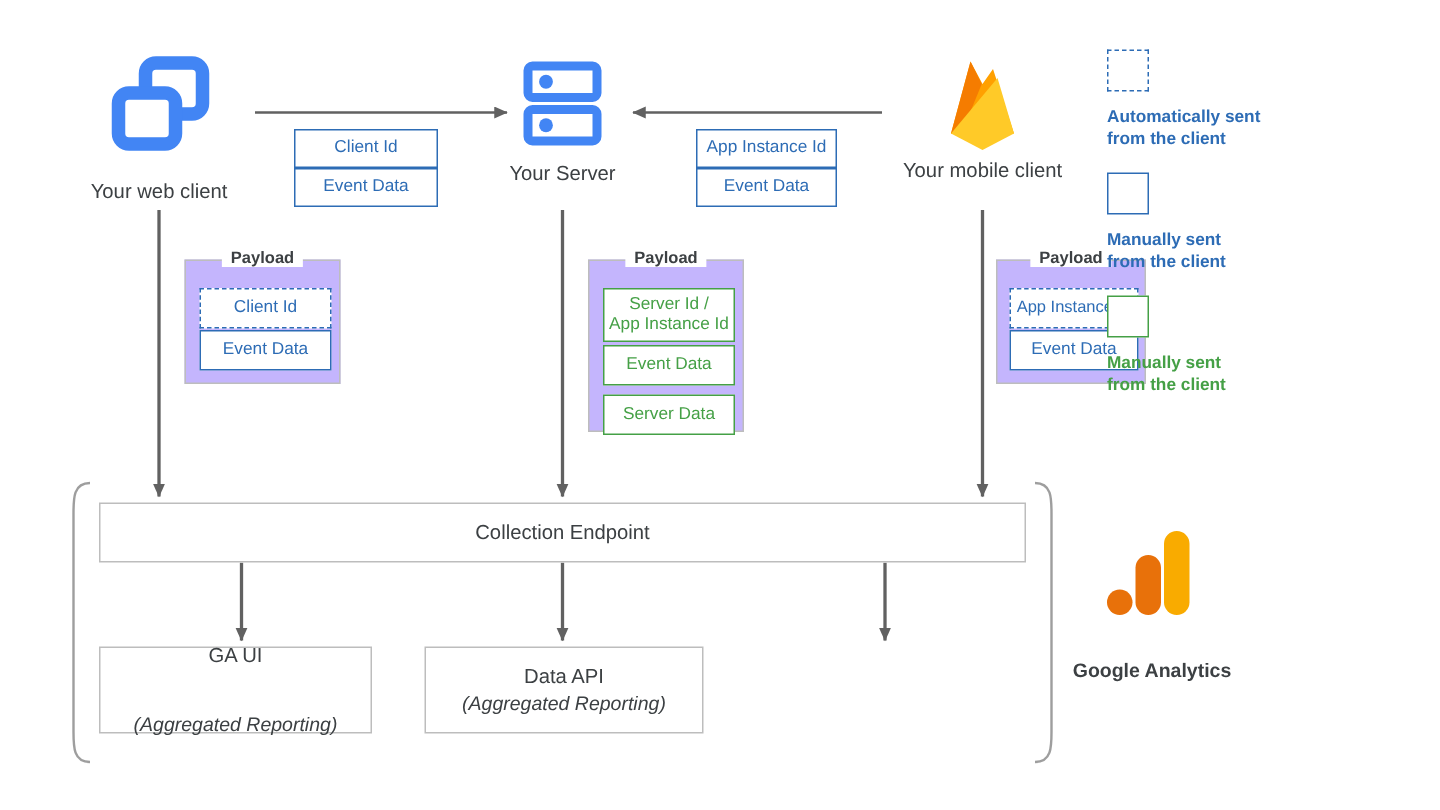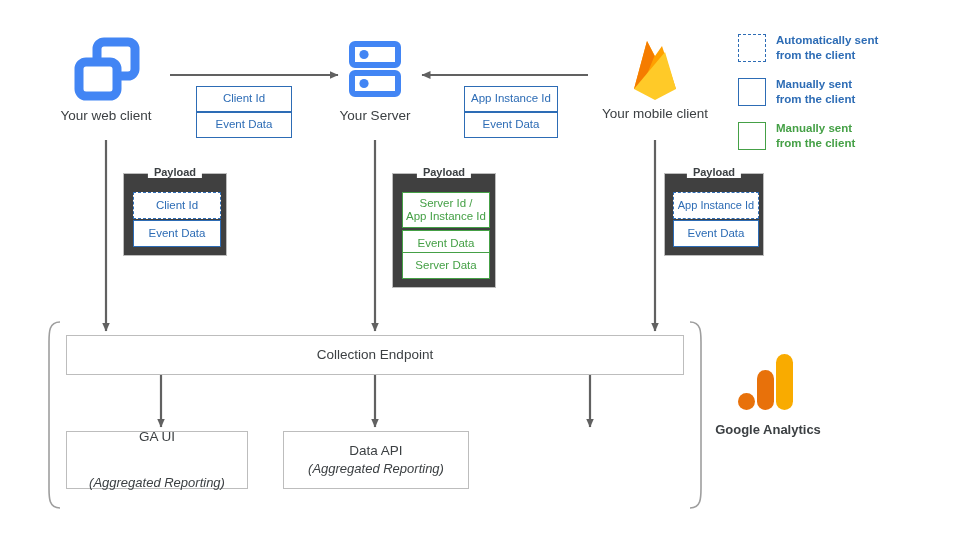--- a/index.html
+++ b/index.html
@@ -19,38 +19,38 @@
   .chip{
     border:1.5px solid #2d6cb5;color:#2d6cb5;background:#fff;
     font-size:11.5px;text-align:right;display:flex;align-items:center;
     justify-content:center;line-height:1.15;
   }
   .chip.dashed{border-style:dashed;}
   .chip.green{border-color:#45a046;color:#45a046;}
 
   
   .payload{
-    border:1px solid #bdbdbd;background:#404040;
+    border:1px solid #bdbdbd;background:#c4b5fd;
   }
   .payload-legend{
     position:absolute;top:-8px;left:50%;transform:translateX(-50%);
     background:#fff;padding:0 6px;font-size:11px;font-weight:bold;color:#3c4043;
     white-space:nowrap;
   }
 
   
   .infra-box{
     border:1px solid #bdbdbd;background:#fff;display:flex;flex-direction:column;
     align-items:center;justify-content:center;text-align:center;
     font-size:13.5px;color:#3c4043;line-height:1.35;
   }
   .infra-box .sub{font-style:italic;font-size:13px;}
 
   
-  .legend-row{display:flex;align-items:center;gap:10px;}
+  .legend-row{display:flex;align-items:flex-start;gap:10px;flex-direction:column;}
   .legend-swatch{width:26px;height:26px;border:1.5px solid #2d6cb5;background:#fff;flex:0 0 auto;}
   .legend-swatch.dashed{border-style:dashed;}
   .legend-swatch.green{border-color:#45a046;}
   .legend-text{font-size:11.5px;line-height:1.3;color:#2d6cb5;font-weight:bold;white-space:nowrap;}
   .legend-text.green{color:#45a046;}
 
   .ga-caption{
     font-size:13px;color:#3c4043;text-align:center;line-height:1.35;font-weight:bold;
   }
   svg{display:block;overflow:visible;}
@@ -90,21 +90,21 @@
     <path d="M690,322 C701,322 701,332 701,342 L701,488 C701,498 701,508 690,508" fill="none" stroke="#9e9e9e" stroke-width="1.6"></path>
   </svg>
 
   <div class="abs" style="left:40px;top:36px;width:132px;">
     <div style="display:flex;justify-content:center;">
       <svg width="66" height="66" viewBox="0 0 66 66">
         <rect x="24" y="6" width="38" height="34" rx="7" ry="7" fill="none" stroke="#4285f4" stroke-width="9"></rect>
         <rect x="6" y="26" width="38" height="34" rx="7" ry="7" fill="#ffffff" stroke="#4285f4" stroke-width="9"></rect>
       </svg>
     </div>
-    <div class="node-label" style="margin-top:6px;">Your web client</div>
+    <div class="node-label" style="margin-top:18px;">Your web client</div>
   </div>
 
   <div class="abs" style="left:584px;top:34px;width:142px;">
     <div style="display:flex;justify-content:center;">
       <svg width="68" height="70" viewBox="0 0 68 70">
         <path d="M13,55 L26,7 L34,22 L41,12 L55,55 Z" fill="#ffa000"></path>
         <path d="M13,55 L26,7 L33.5,22 L20,55 Z" fill="#f57c00"></path>
         <path d="M13,55 L44,18 L55,55 L34,66 Z" fill="#ffca28"></path>
       </svg>
     </div>
@@ -135,21 +135,21 @@
     <div class="chip" style="position:absolute;left:9px;top:46px;width:86px;height:25px;">Event Data</div>
   </div>
 
   <div class="abs payload" style="left:392px;top:173px;width:104px;height:115px;">
     <div class="payload-legend">Payload</div>
     <div class="chip green" style="position:absolute;left:9px;top:18px;width:86px;height:34px;flex-direction:column;">
       <span>Server Id /</span>
       <span>App Instance Id</span>
     </div>
     <div class="chip green" style="position:absolute;left:9px;top:56px;width:86px;height:25px;">Event Data</div>
-    <div class="chip green" style="position:absolute;left:9px;top:78px;width:86px;height:25px;">Server Data</div>
+    <div class="chip green" style="position:absolute;left:9px;top:89px;width:86px;height:25px;">Server Data</div>
   </div>
 
   <div class="abs payload" style="left:664px;top:173px;width:100px;height:83px;">
     <div class="payload-legend">Payload</div>
     <div class="chip dashed" style="position:absolute;left:8px;top:18px;width:84px;height:25px;font-size:11px;">App Instance Id</div>
     <div class="chip" style="position:absolute;left:8px;top:46px;width:84px;height:25px;">Event Data</div>
   </div>
 
   <div class="abs infra-box" style="left:66px;top:335px;width:618px;height:40px;">
     <div>Collection Endpoint</div>
@@ -167,21 +167,21 @@
 
 
   <div class="abs" style="left:706px;top:352px;width:124px;">
     <div style="display:flex;justify-content:center;">
       <svg width="64" height="62" viewBox="0 0 64 62">
         <rect x="40" y="2" width="17" height="56" rx="8.5" ry="8.5" fill="#f9ab00"></rect>
         <rect x="21" y="18" width="17" height="40" rx="8.5" ry="8.5" fill="#e8710a"></rect>
         <circle cx="10.5" cy="49.5" r="8.5" fill="#e8710a"></circle>
       </svg>
     </div>
-    <div class="ga-caption" style="margin-top:7px;text-align:center;">
+    <div class="ga-caption" style="margin-top:24px;text-align:center;">
       <div>Google Analytics</div>
     </div>
   </div>
 
   <div class="abs" style="left:738px;top:33px;width:215px;">
     <div class="legend-row" style="margin-bottom:14px;">
       <div class="legend-swatch dashed"></div>
       <div class="legend-text">
         <div>Automatically sent</div>
         <div>from the client</div>

